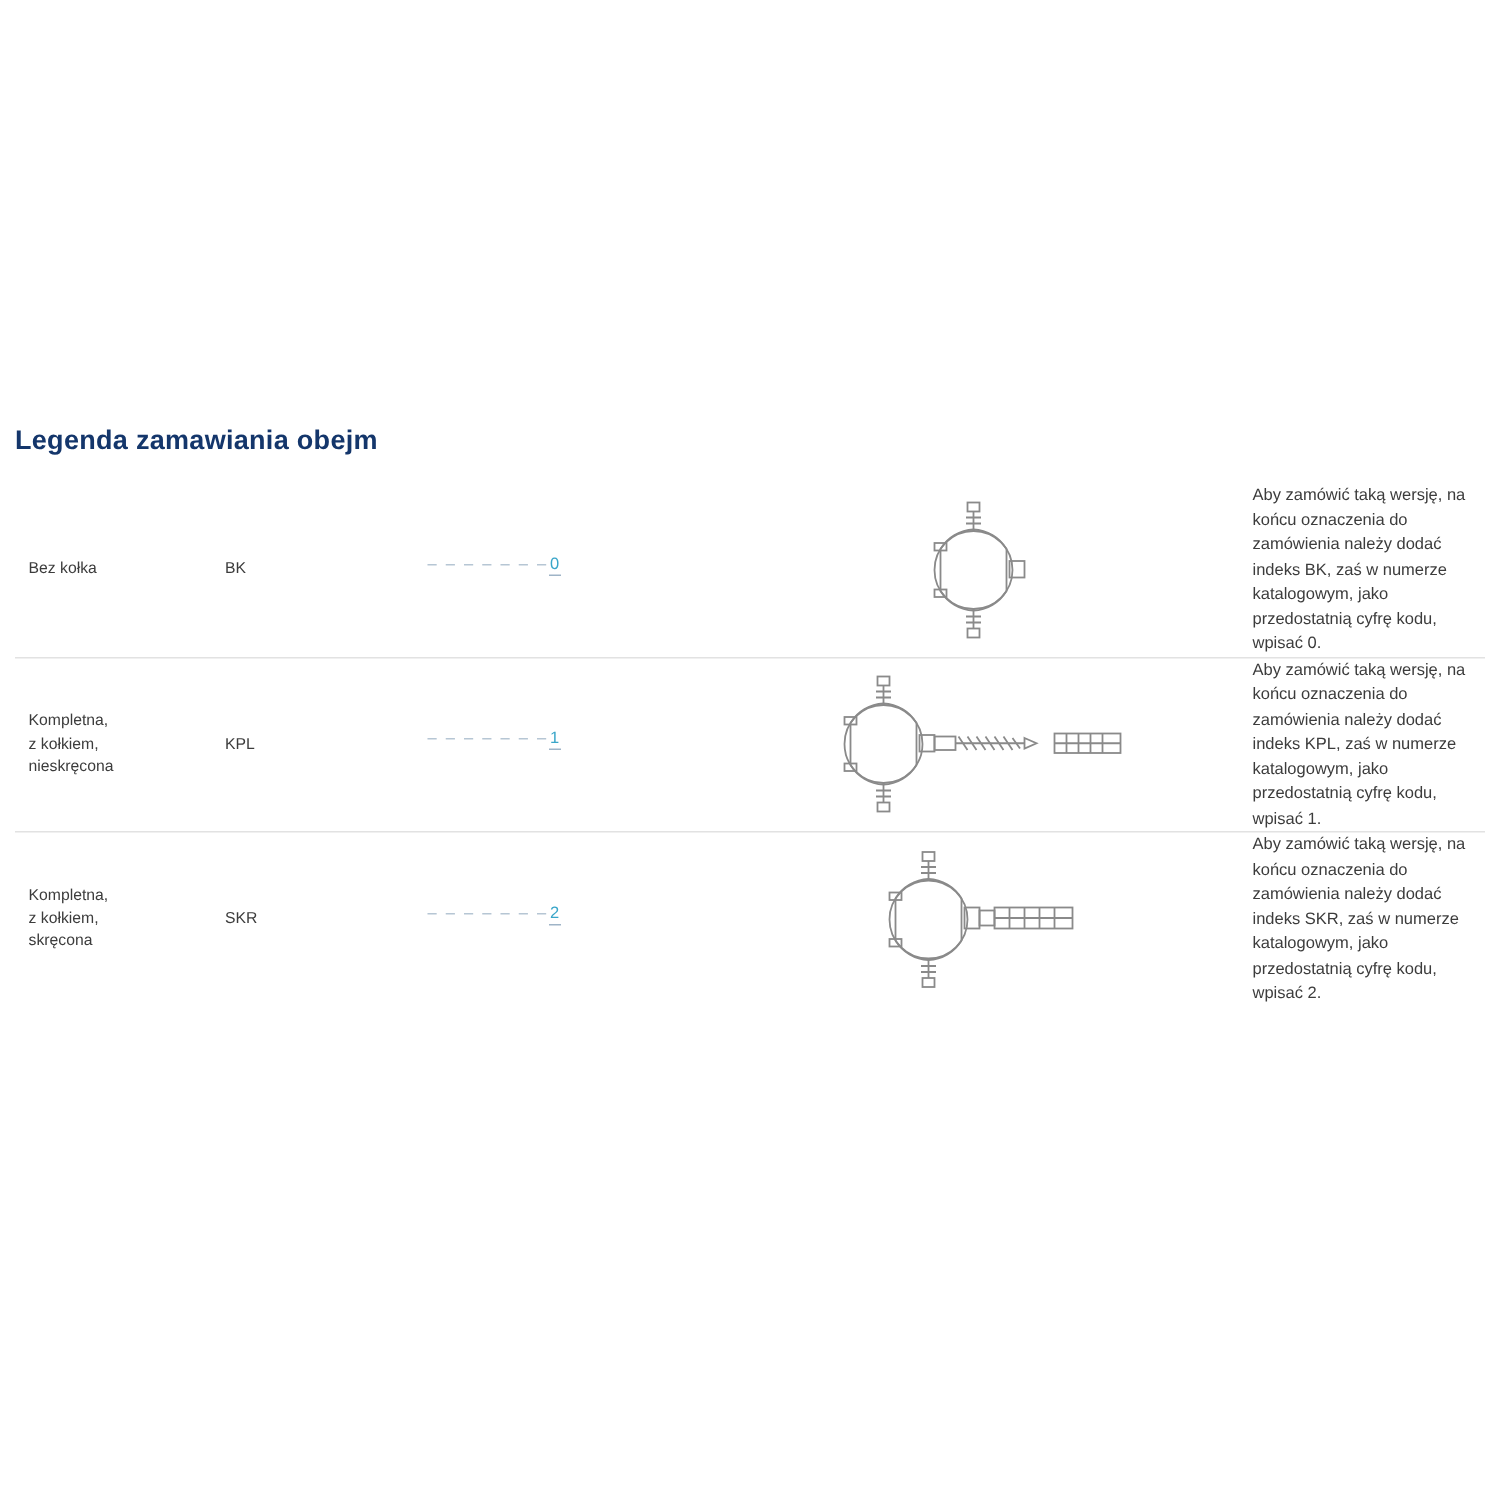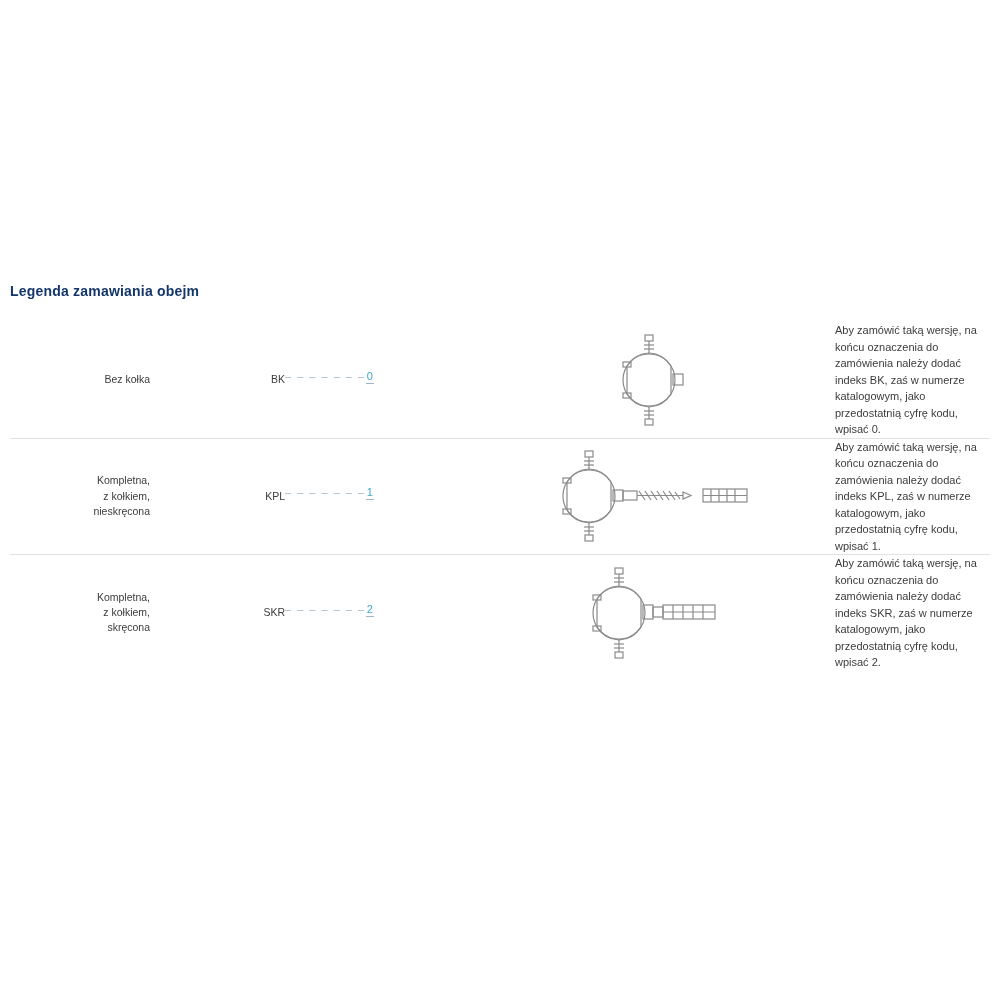--- a/index.html
+++ b/index.html
@@ -16,21 +16,21 @@
     position: relative;
     width: 1000px;
     height: 1000px;
     box-sizing: border-box;
   }
 
   .title {
     position: absolute;
     left: 10px;
     top: 283px;
-    font-size: 14px;
+    font-size: 18px;
     font-weight: bold;
     color: #14366b;
     letter-spacing: 0.2px;
   }
 
   .table {
     position: absolute;
     left: 10px;
     top: 322px;
     width: 980px;
@@ -54,21 +54,21 @@
   .row {
     display: flex;
     align-items: center;
     min-height: 108px;
     border-bottom: 1px solid #e2e2e2;
     font-size: 10.5px;
     color: #3c3c3c;
   }
   .row:last-child { border-bottom: none; }
 
-  .cell-label { line-height: 1.45; text-align: right; }
+  .cell-label { line-height: 1.45; }
 
   .cell-code {
     position: relative;
     height: 20px;
   }
 
   .dashes {
     color: #9fb4c7;
     letter-spacing: 1.5px;
     font-size: 11px;

